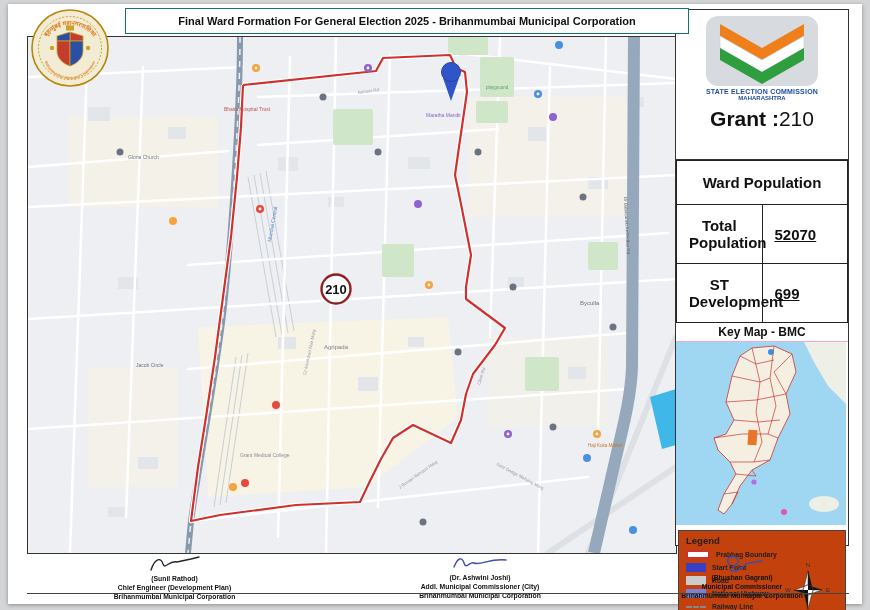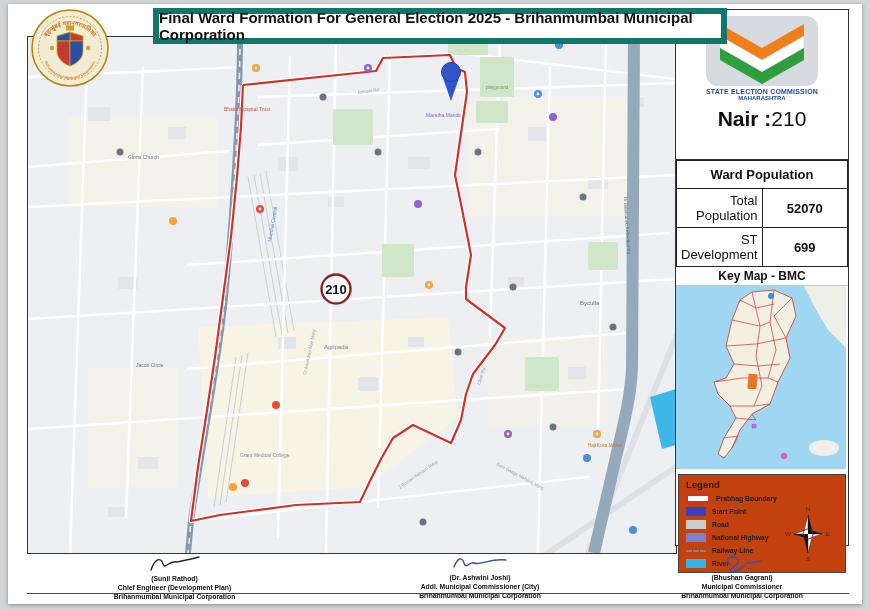--- a/index.html
+++ b/index.html
@@ -1,36 +1,36 @@
 <!DOCTYPE html>
 <html><head>
 <meta charset="utf-8">
 <style>
   html,body{margin:0;padding:0;}
   body{width:870px;height:610px;background:#d3d5d7;position:relative;
        font-family:"Liberation Sans",sans-serif;overflow:hidden;}
   .page{position:absolute;left:8px;top:4px;width:854px;height:600px;background:#ffffff;
         box-shadow:0 1px 4px rgba(0,0,0,.35);}
-  .title-box{position:absolute;left:125px;top:8px;width:562px;height:24px;border:6px solid #0f766e;
-             display:flex;align-items:center;justify-content:center;font-weight:bold;font-size:15px;color:#111;background:#fff;z-index:4;margin-left:28px;}
+  .title-box{position:absolute;left:125px;top:8px;width:562px;height:24px;border:1px solid #0f766e;
+             display:flex;align-items:center;justify-content:center;font-weight:bold;font-size:11px;color:#111;background:#fff;z-index:4;}
   .map-frame{position:absolute;left:27px;top:36px;width:648px;height:516px;border:1px solid #333;background:#edeff2;overflow:hidden;}
   .bmc-logo{position:absolute;left:30px;top:8px;width:80px;height:80px;z-index:6;}
   
   .sidebar{position:absolute;left:675px;top:9px;width:172px;height:535px;border:1px solid #333;background:#fff;}
   .sec-block{height:143px;border-bottom:1px solid #333;text-align:center;position:relative;}
   .sec-logo{margin:6px auto 2px auto;display:block;}
   .sec-line1{font-size:7px;font-weight:bold;color:#1f4fa0;letter-spacing:.2px;}
   .sec-line2{font-size:6px;font-weight:bold;color:#1f4fa0;}
   .ward-line{margin-top:6px;font-size:21px;color:#111;}
   .ward-line .wl{font-weight:bold;}
   table.pop{border-collapse:collapse;width:100%;table-layout:fixed;}
-  table.pop td,table.pop th{border:1px solid #222;font-size:13px;color:#111;height:19px;padding:4px;}
+  table.pop td,table.pop th{border:1px solid #222;font-size:15px;color:#111;height:19px;padding:12px;}
   table.pop th{font-weight:bold;}
-  td.lab{font-weight:normal;text-align:right;padding-left:8px;width:62%;}
-  td.val{font-weight:bold;text-align:center;}
+  td.lab{font-weight:bold;text-align:center;padding-left:8px;width:62%;}
+  td.val{font-weight:bold;text-align:left;text-decoration:underline;}
   .keymap-head{border-bottom:1px solid #f9a8d4;height:18px;display:flex;align-items:center;justify-content:center;
                font-weight:bold;font-size:12px;color:#111;}
   .keymap{display:block;}
   .legend-box{position:relative;margin:5px 2px 0 2px;border:1px solid #444;height:97px;background:#c2410c;}
   .legend-title{font-weight:bold;font-size:9.5px;color:#222;margin:4px 0 2px 7px;}
   .legend-item{display:flex;align-items:center;height:13px;margin-left:7px;}
   .legend-item .lab2{font-size:6.8px;font-weight:bold;color:#222;margin-left:6px;}
   .sw{width:20px;height:9px;flex:0 0 20px;}
   .sw-boundary{background:#fff;border:2px solid #d0312d;height:5px;}
   .sw-start{background:#3a3ec2;}
@@ -253,21 +253,21 @@
 
   <div class="sec-block">
     <svg class="sec-logo" width="112" height="70" viewBox="0 0 112 70">
       <rect x="0" y="0" width="112" height="70" rx="12" fill="#d7dbe0"></rect>
       <polygon points="14,10 56,34 98,10 98,22 56,46 14,22" fill="#ee7f1b" transform="translate(0,-2)"></polygon>
       <polygon points="14,10 56,34 98,10 98,22 56,46 14,22" fill="#ffffff" stroke="#c9ced4" stroke-width="0.6" transform="translate(0,10)"></polygon>
       <polygon points="14,10 56,34 98,10 98,22 56,46 14,22" fill="#2e9e3f" transform="translate(0,22)"></polygon>
     </svg>
     <div class="sec-line1">STATE ELECTION COMMISSION</div>
     <div class="sec-line2">MAHARASHTRA</div>
-    <div class="ward-line"><span class="wl">Nair :</span><span>210</span></div>
+    <div class="ward-line"><span class="wl">Grant :</span><span>210</span></div>
   </div>
 
   <table class="pop">
     <tbody>
         <tr>
           <th colspan="2">Ward Population</th>
         </tr>
     <tr>
           <td class="lab">Total Population</td>
           <td class="val">52070</td>

